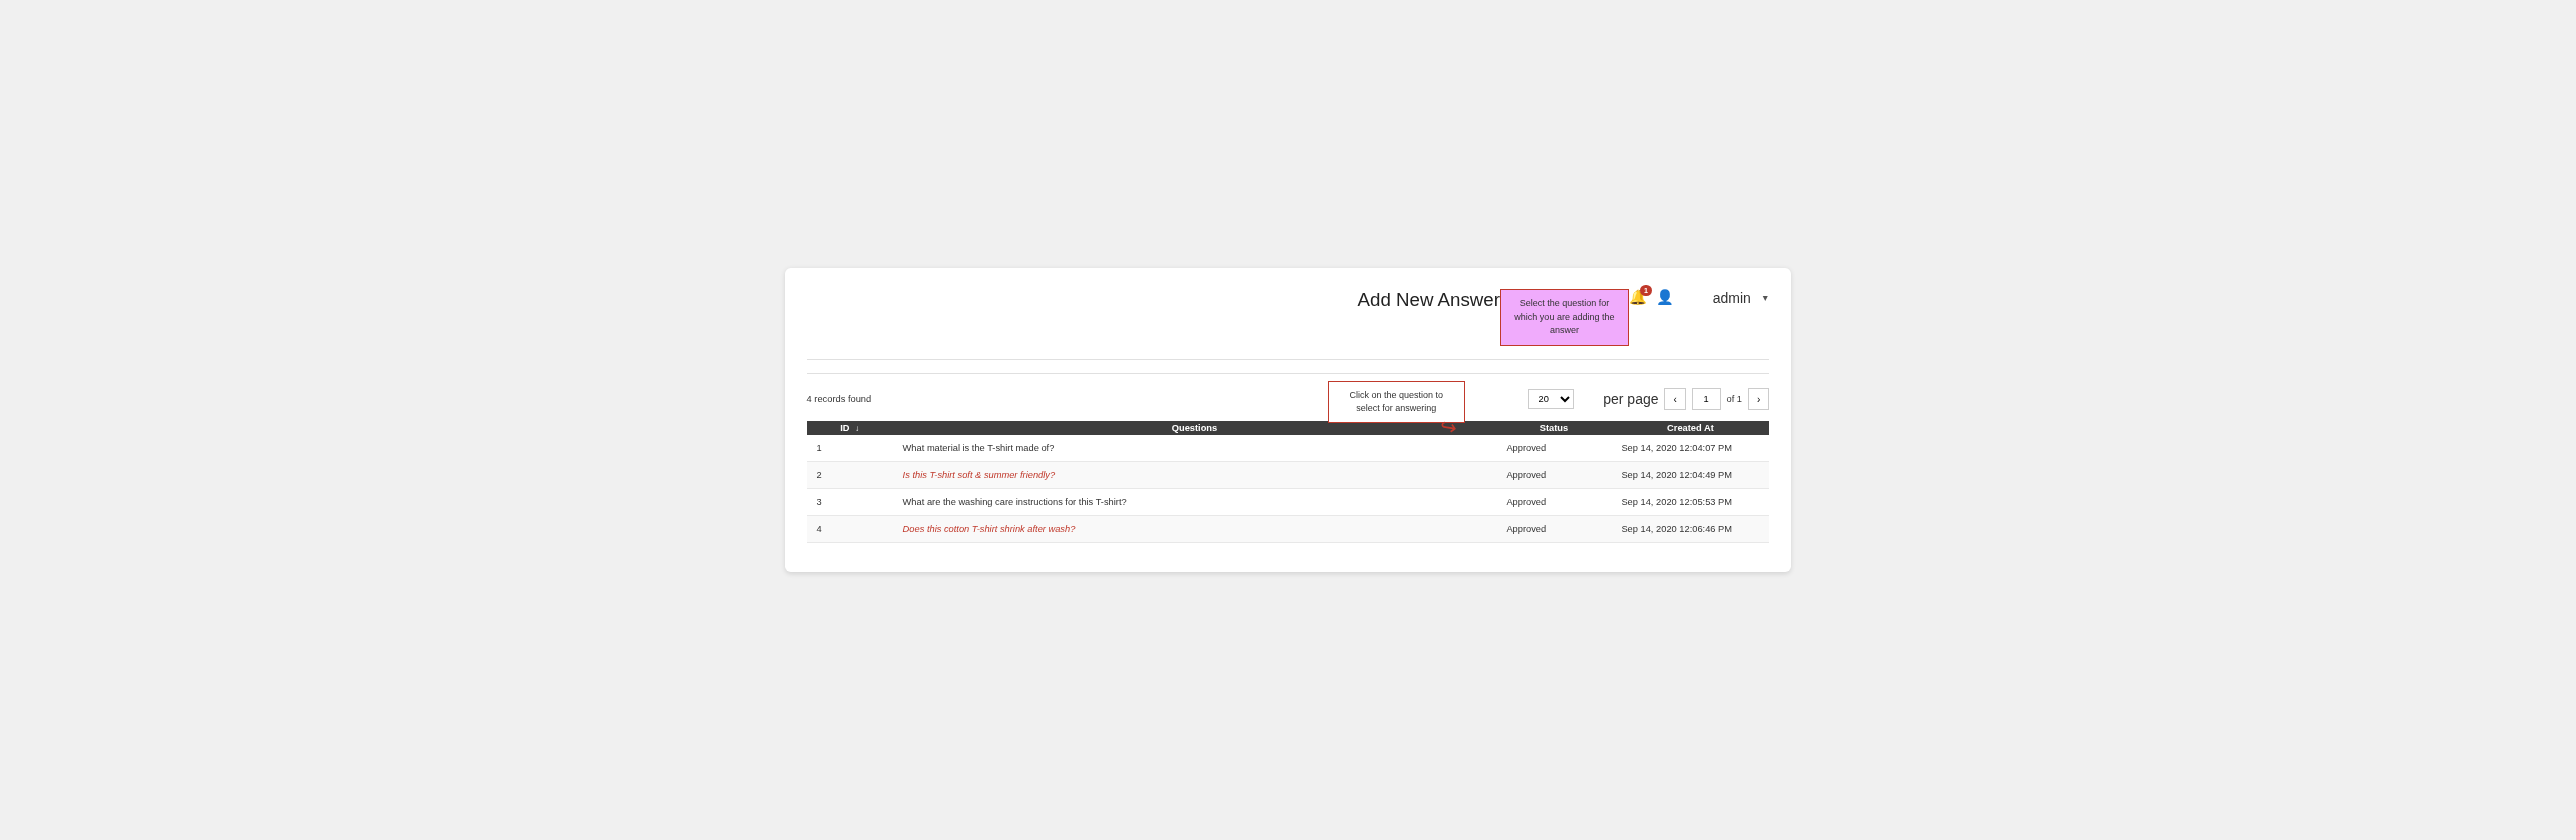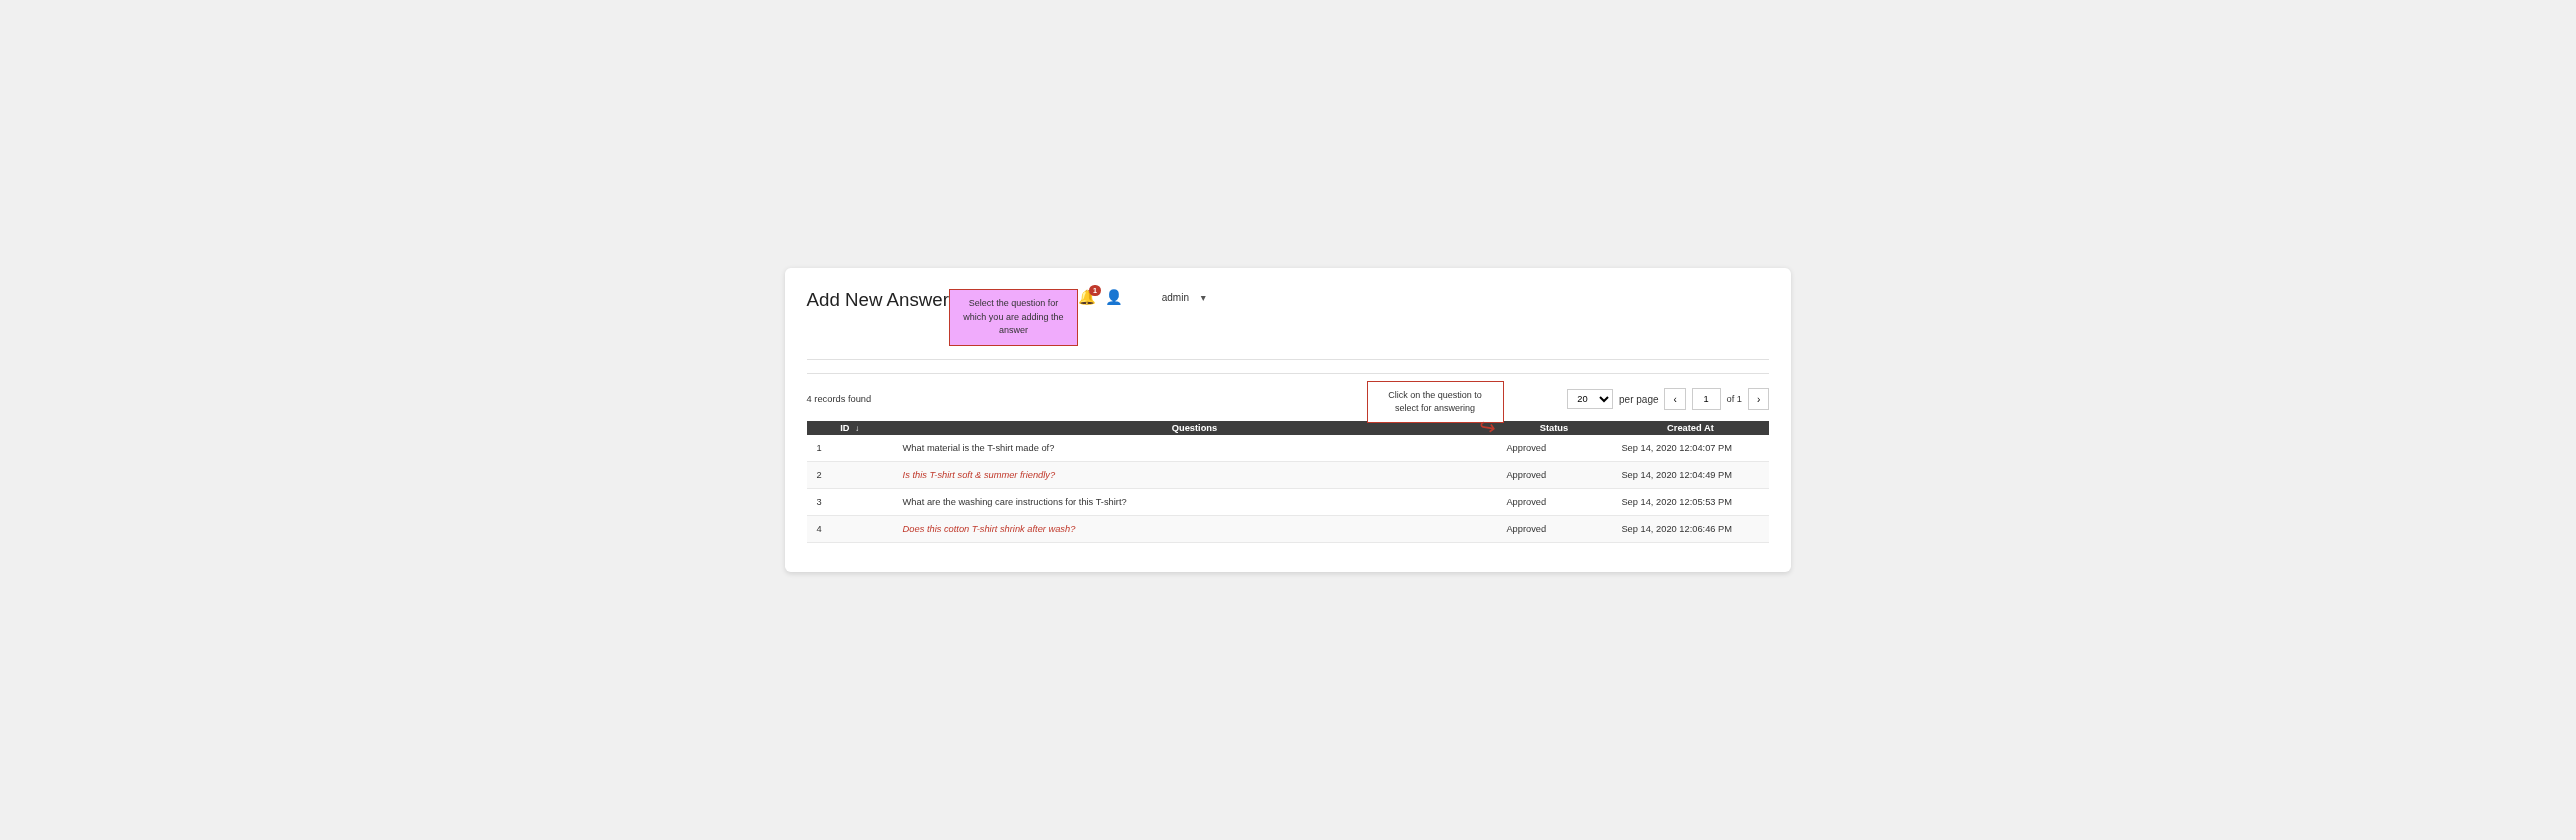--- a/index.html
+++ b/index.html
@@ -18,21 +18,21 @@
       background: #fff;
       border-radius: 5.8px;
       box-shadow: 0 1.4px 5.8px rgba(0,0,0,0.12);
       width: 100%;
       max-width: 1006px;
       padding: 21.6px 21.6px 29px 21.6px;
     }
     .header-row {
       display: flex;
       align-items: flex-start;
-      justify-content: flex-start;
+      justify-content: flex-end;
       margin-bottom: 13px;
     }
     .page-title {
       font-size: 18.7px;
       font-weight: 400;
       color: #222;
     }
     .tooltip-box {
       border: 1.4px solid #c0392b;
       background: #f0abfc;
@@ -69,21 +69,21 @@
       display: flex;
       align-items: center;
       justify-content: center;
       font-weight: bold;
     }
     .user-icon {
       font-size: 14.4px;
       color: #555;
     }
     .admin-label {
-      font-size: 10px;
+      font-size: 14px;
       color: #333;
       padding-left: 28px;
     }
     .dropdown-arrow {
       font-size: 8.6px;
       color: #555;
       cursor: pointer;
     }
     .divider {
       border: none;
@@ -152,22 +152,23 @@
       transform: scaleX(-1) rotate(-10deg);
     }
     .per-page-select {
       border: 0.7px solid #ccc;
       padding: 2.9px 2.9px 2.9px 5.8px;
       font-size: 9.3px;
       background: #fff;
       cursor: pointer;
     }
     .per-page-label {
-      font-size: 10px;
-      color: #333;
+      font-size: 14px;
+      color: #333;
+      margin-left: 23px;
     }
     .pagination-btn {
       border: 0.7px solid #ccc;
       background: #fff;
       width: 21.6px;
       height: 21.6px;
       cursor: pointer;
       font-size: 10px;
       display: flex;
       align-items: center;

